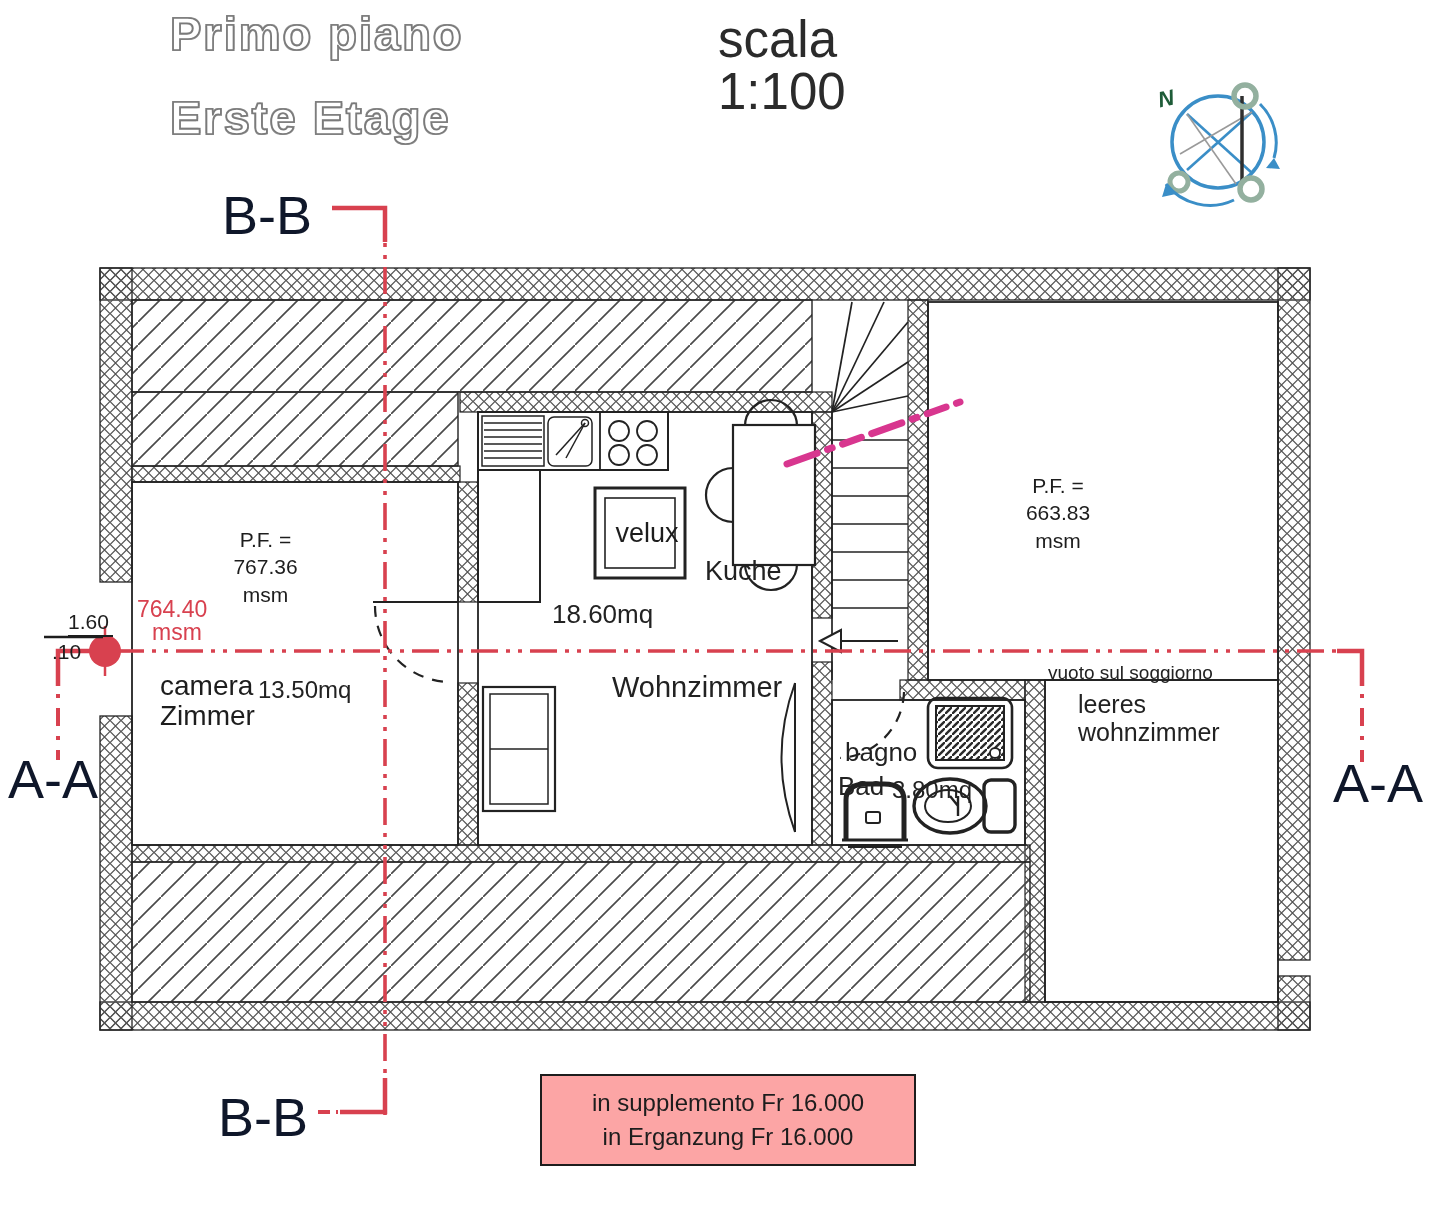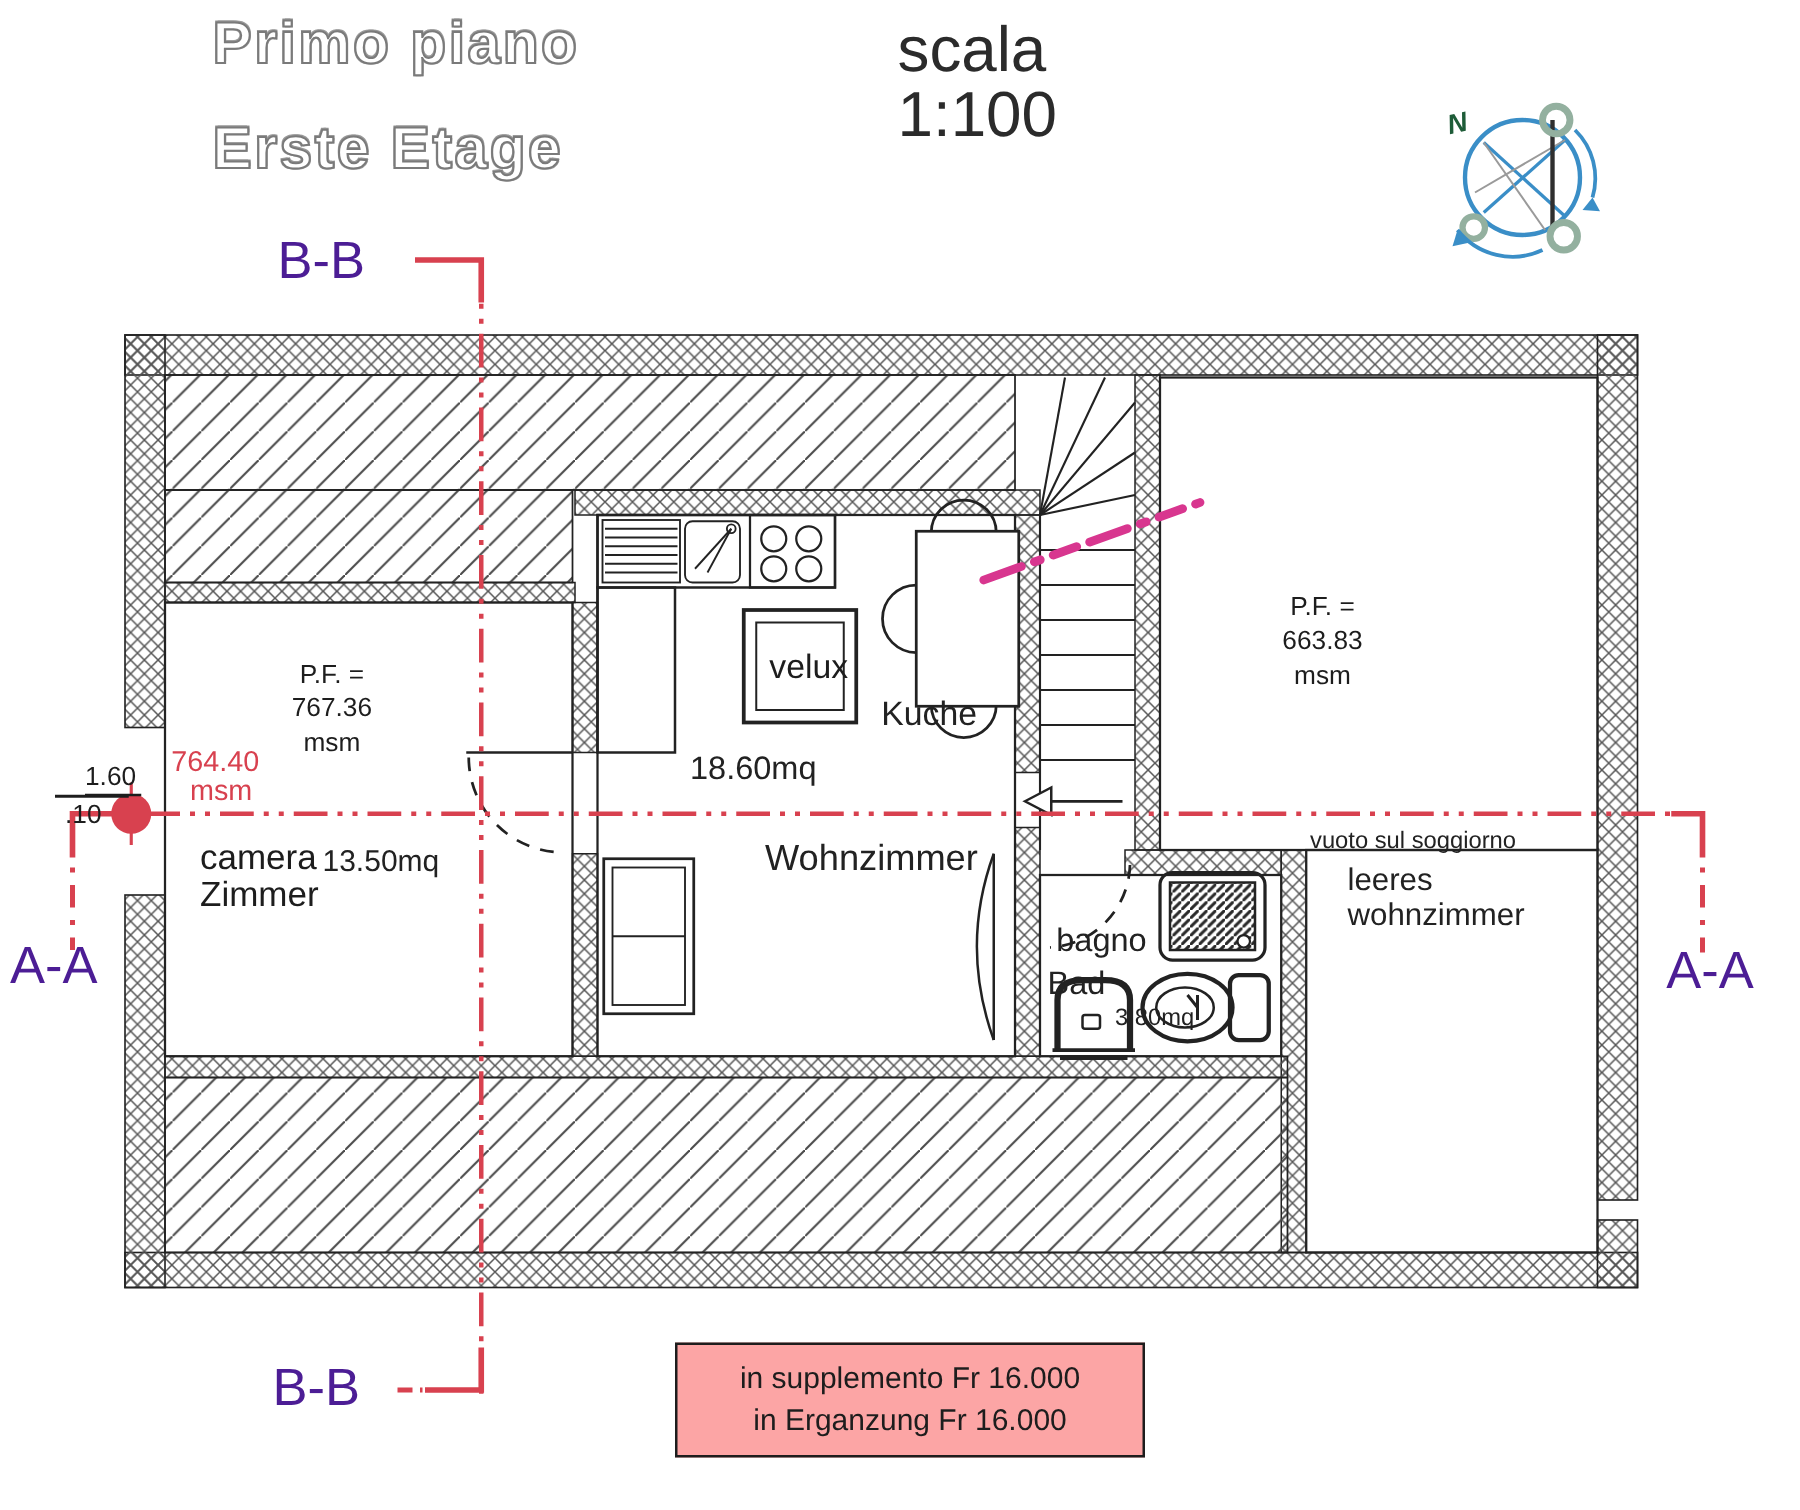--- a/index.html
+++ b/index.html
@@ -4,21 +4,21 @@
 <style>
   html,body{margin:0;padding:0;background:#fff;}
   #stage{position:relative;width:1440px;height:1208px;background:#fff;overflow:hidden;
          font-family:"Liberation Sans", sans-serif;color:#222;}
   #planSvg{position:absolute;left:0;top:0;}
   .txt{position:absolute;white-space:nowrap;}
   .outline-title{font-size:47px;font-weight:bold;letter-spacing:2px;color:#fff;
     -webkit-text-stroke:1.6px #7a7a7a;
     text-shadow:-1px -1px 0 #999,1px -1px 0 #999,-1px 1px 0 #999,1px 1px 0 #999;}
   .scale-text{font-size:51px;color:#2b2b2b;}
-  .section-label{font-size:42px;color:#4c1d95;font-weight:normal;}
+  .section-label{font-size:54px;color:#0f172a;font-weight:normal;}
   .room-label{font-size:28px;color:#1d1d1d;}
   .pf-block{font-size:21px;line-height:1.3;text-align:center;color:#1d1d1d;}
   .level-red{font-size:23px;color:#d8414f;line-height:1.05;}
   .dim-top{font-size:21px;color:#1d1d1d;border-bottom:2.5px solid #1d1d1d;padding:0 4px 1px 0;}
   .dim-bot{font-size:21px;color:#1d1d1d;}
   .velux-box-label{position:absolute;display:flex;align-items:center;justify-content:center;
     font-size:27px;color:#1d1d1d;}
   .note-box{position:absolute;left:540px;top:1074px;width:372px;height:88px;border:2.5px solid #1d1d1d;
     display:flex;flex-direction:column;align-items:center;justify-content:center;gap:6px;
     font-size:24px;color:#1d1d1d;background:#fca5a5;}
@@ -233,21 +233,21 @@
   <div class="txt" style="left:258px;top:676px;font-size:24px;">13.50mq</div>
   <div class="txt room-label" style="left:160px;top:700px;">Zimmer</div>
 
   <div class="velux-box-label" style="left:595px;top:488px;width:104px;height:90px;">velux</div>
   <div class="txt" style="left:705px;top:556px;font-size:27px;">Kuche</div>
   <div class="txt" style="left:552px;top:599px;font-size:26px;">18.60mq</div>
   <div class="txt" style="left:612px;top:671px;font-size:29px;">Wohnzimmer</div>
 
   <div class="txt" style="left:845px;top:737px;font-size:26px;">bagno</div>
   <div class="txt" style="left:838px;top:771px;font-size:26px;">Bad</div>
-  <div class="txt" style="left:892px;top:776px;font-size:19px;margin-top:28px;">3.80mq</div>
+  <div class="txt" style="left:892px;top:776px;font-size:24px;">3.80mq</div>
 
   <div class="pf-block txt" style="left:1003px;top:472px;width:110px;">
     <div>P.F. =</div>
     <div>663.83</div>
     <div>msm</div>
   </div>
   <div class="txt" style="left:1048px;top:662px;font-size:19px;">vuoto sul soggiorno</div>
   <div class="txt" style="left:1078px;top:690px;font-size:25px;">leeres</div>
   <div class="txt" style="left:1078px;top:718px;font-size:25px;">wohnzimmer</div>
 

